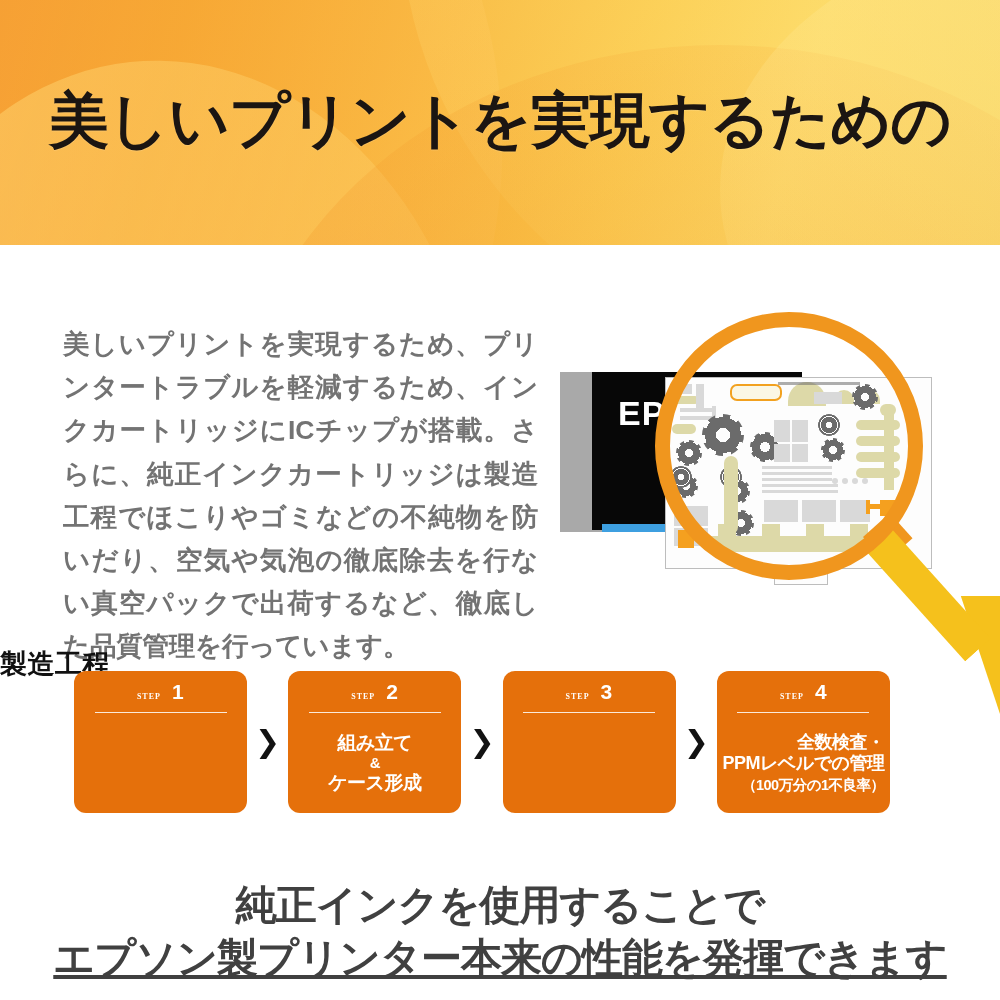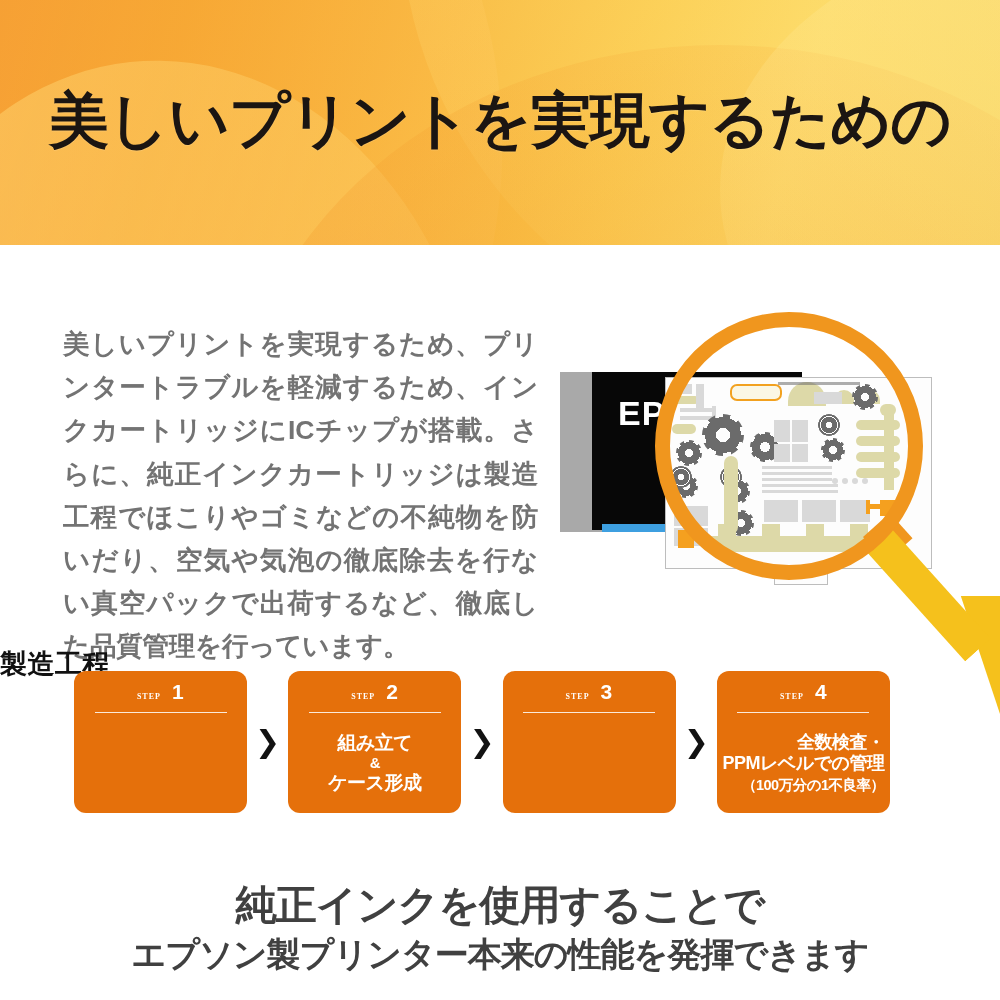--- a/index.html
+++ b/index.html
@@ -169,21 +169,21 @@
     z-index:0;
   }
 
   
   #footer{
     position:absolute;left:0;top:836px;width:1000px;
     text-align:center;color:#404040;font-weight:bold;
     letter-spacing:-1px;line-height:1.18;margin-top:45px;
   }
   .ft1{font-size:41px;}
-  .ft2{font-size:34px;margin-top:5px;}
+  .ft2{font-size:41px;margin-top:5px;text-decoration:underline;}
 </style>
 </head>
 <body>
 
 <div id="header">
   <div class="hdr-sweep sw1"></div>
   <div class="hdr-sweep sw2"></div>
   <div class="hdr-sweep sw3"></div>
   <div class="hdr-sweep sw4"></div>
   <div class="hdr-sweep sw5"></div>

